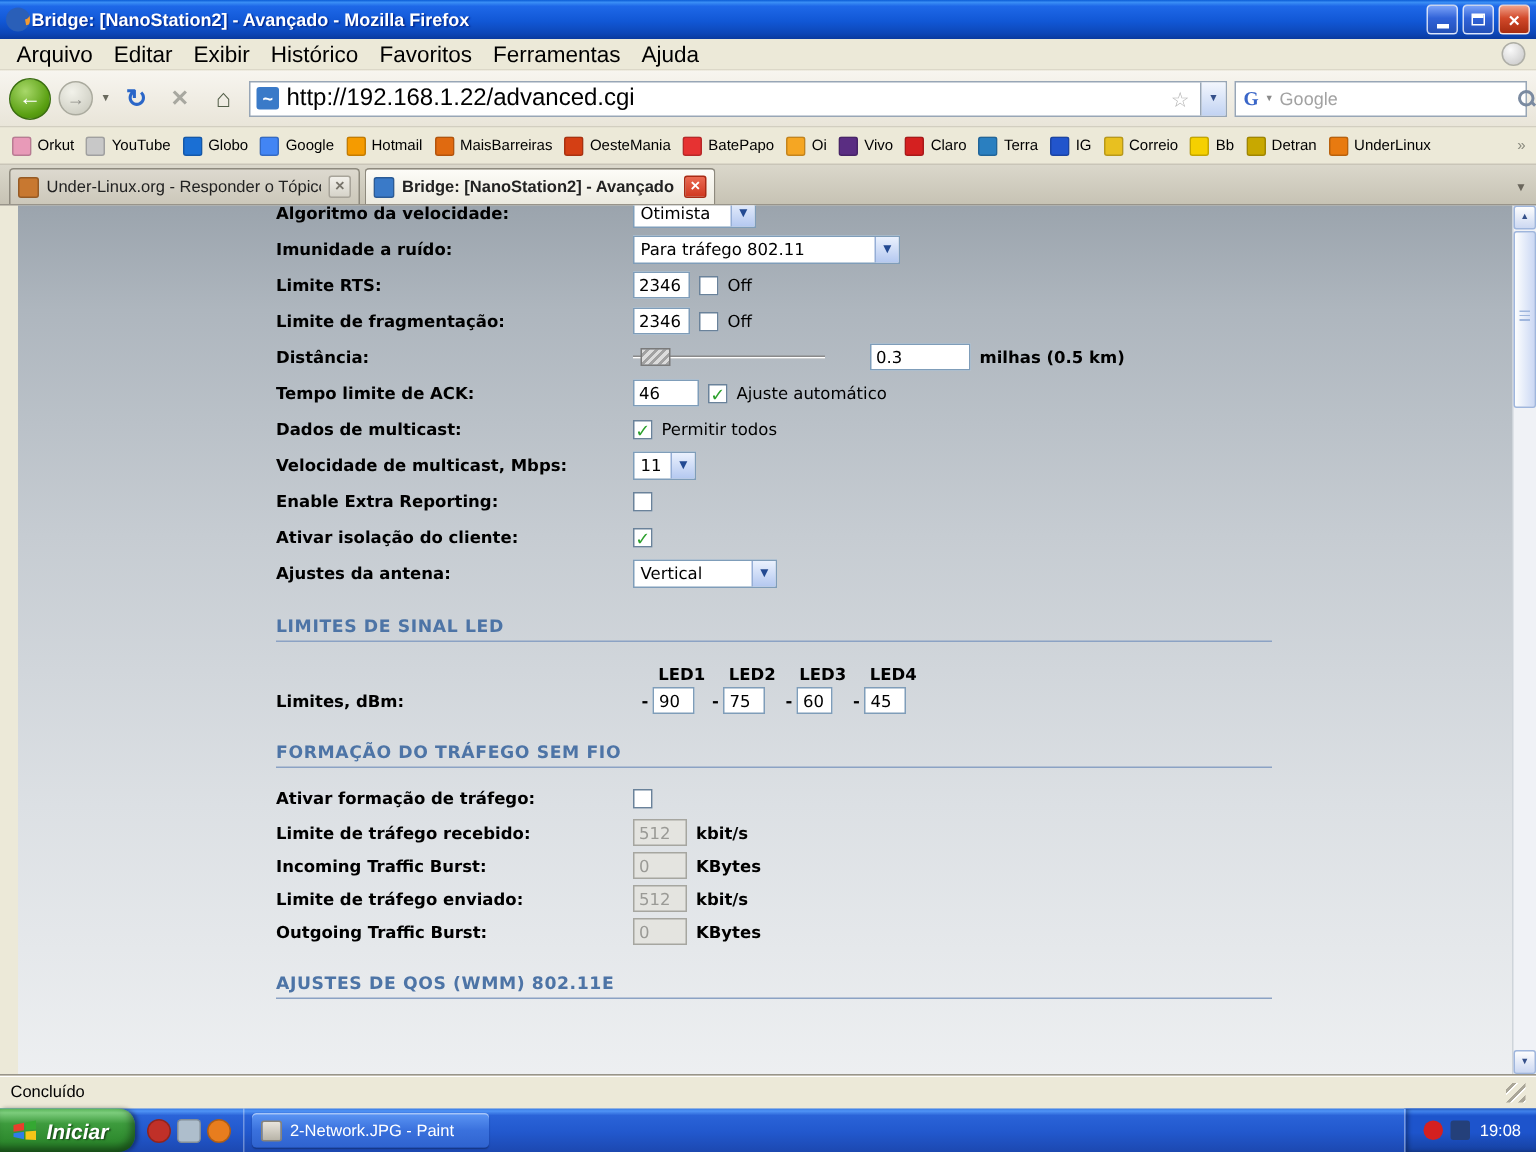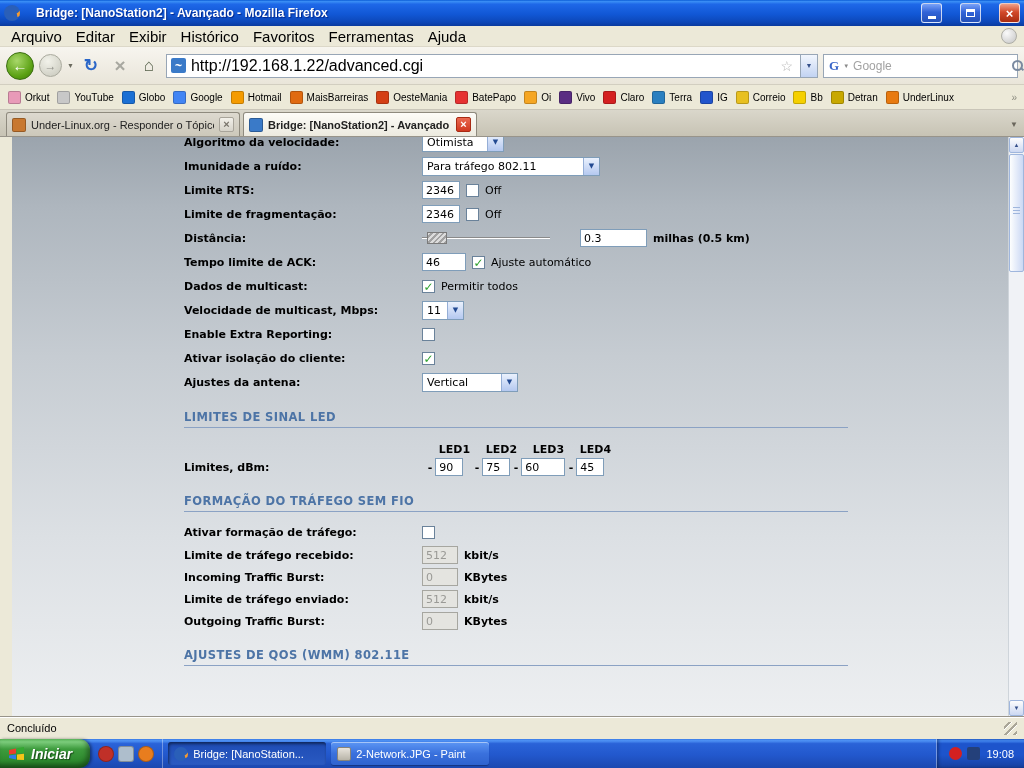--- a/index.html
+++ b/index.html
@@ -1,20 +1,20 @@
 <!DOCTYPE html>
 <html><head>
 <meta charset="utf-8">
 <style>
   * { margin:0; padding:0; box-sizing:border-box; }
   html,body { width:1024px; height:768px; overflow:hidden; font-family:"Liberation Sans", sans-serif; }
   .window { width:1024px; height:768px; display:flex; flex-direction:column; background:#ece9d8; }
 
   
-  .titlebar { height:26px; flex:0 0 26px; display:flex; align-items:center; gap:16px; padding:0 4px;
+  .titlebar { height:26px; flex:0 0 26px; display:flex; align-items:center; gap:1px; padding:0 4px;
     background:linear-gradient(180deg,#0a5cd6 0%,#3a8ef5 6%,#1e68e8 16%,#1157d5 55%,#0d47b8 85%,#0a3a9e 100%); }
   .fx-orb { width:16px; height:16px; border-radius:50%; background:#2a5fb8; position:relative; overflow:hidden; flex:0 0 16px; }
   .fx-orb::after { content:''; position:absolute; inset:-4px -4px 4px 4px; border-radius:50%;
     border:4px solid transparent; border-top-color:#e87d1e; border-right-color:#f59b30; transform:rotate(35deg); }
   .title-text { flex:1; color:#fff; font-size:12px; font-weight:bold; text-shadow:1px 1px 1px #00268c;
     white-space:nowrap; overflow:hidden; }
   .winbtn { width:21px; height:20px; border:1px solid rgba(255,255,255,.75); border-radius:3px;
     display:grid; place-items:center; margin-left:2px; }
   .winbtn.blue { background:linear-gradient(180deg,#7aa2f8,#3163d8 45%,#2350b8); }
   .winbtn.red { background:linear-gradient(180deg,#f0a088,#d2492a 45%,#a82c10); color:#fff; font-size:13px; font-weight:bold; line-height:1; }
@@ -414,21 +414,21 @@
                   <span class="led-group">
                     <span class="minus-sign">-</span>
                     <input class="xp-input led-input" value="90" style="width: 28px;">
                   </span>
                   <span class="led-group">
                     <span class="minus-sign">-</span>
                     <input class="xp-input led-input" value="75" style="width: 28px;">
                   </span>
                   <span class="led-group">
                     <span class="minus-sign">-</span>
-                    <input class="xp-input led-input" value="60" style="width: 44px;">
+                    <input class="xp-input led-input" value="60" style="width: 24px;">
                   </span>
                   <span class="led-group">
                     <span class="minus-sign">-</span>
                     <input class="xp-input led-input" value="45" style="width: 28px;">
                   </span>
                 </span>
               </span>
             </span>
           </div>
           <div class="section-hdr">FORMAÇÃO DO TRÁFEGO SEM FIO</div>
@@ -490,24 +490,20 @@
         <path d="M9 8.4 L16 7.8 L16 14 L9 13.7 Z" fill="#f5c518"></path>
       </svg>
       <span>Iniciar</span>
     </span>
     <span class="quick-launch" id="ql-root">
         <span class="ql-icon round" style="background: rgb(192, 48, 40);"></span>
         <span class="ql-icon" style="background: rgb(174, 190, 204);"></span>
         <span class="ql-icon round" style="background: rgb(232, 125, 30);"></span>
       </span>
     <span id="tasks-root" style="display:flex;align-items:stretch;">
-        <span class="task-btn active">
-          <span class="task-icon icon-firefox"></span>
-          <span>Bridge: [NanoStation...</span>
-        </span>
         <span class="task-btn">
           <span class="task-icon icon-paint"></span>
           <span>2-Network.JPG - Paint</span>
         </span>
       </span>
     <span class="tray">
       <span id="tray-root" style="display:flex;align-items:center;gap:5px;">
           <span class="tray-icon round" style="background: rgb(212, 32, 32);"></span>
           <span class="tray-icon" style="background: rgb(36, 64, 122);"></span>
         </span>

